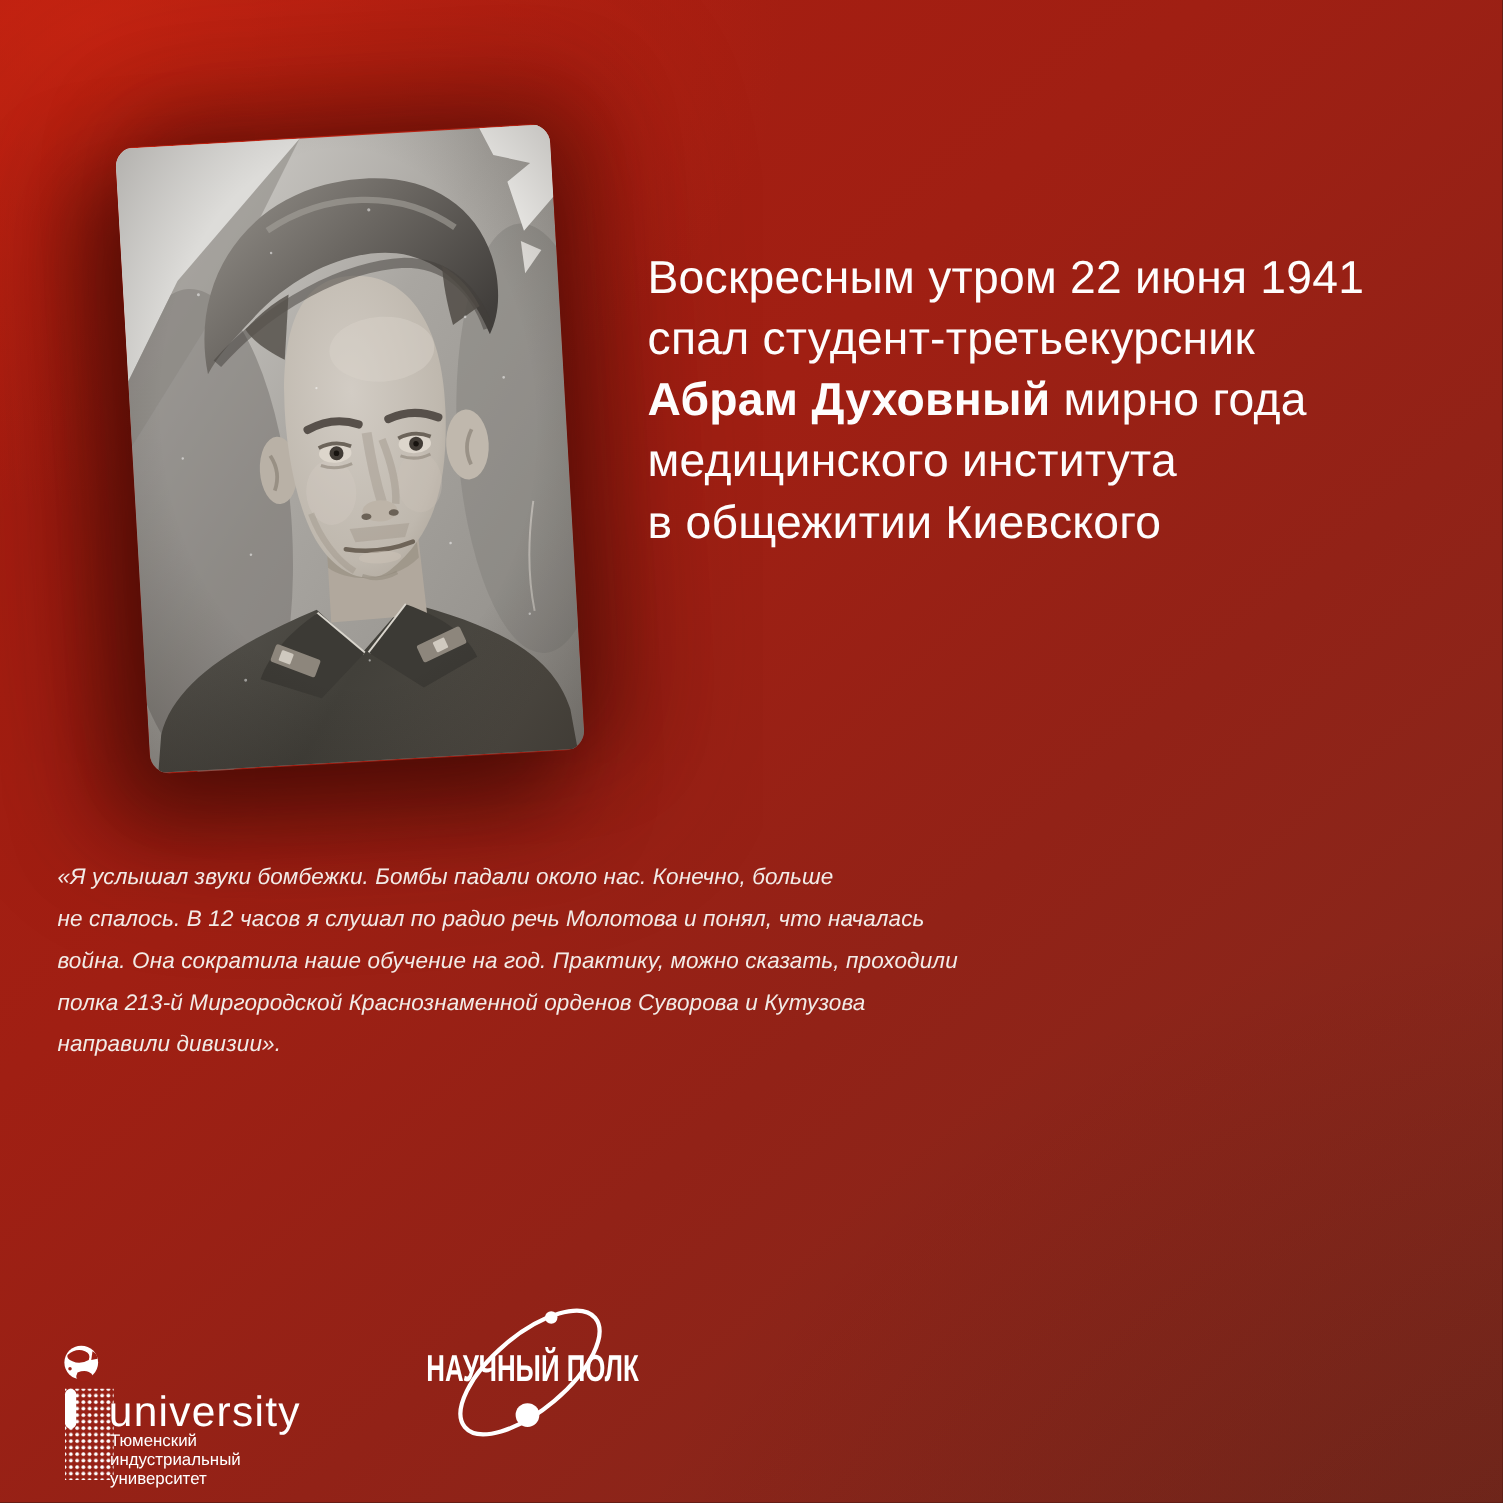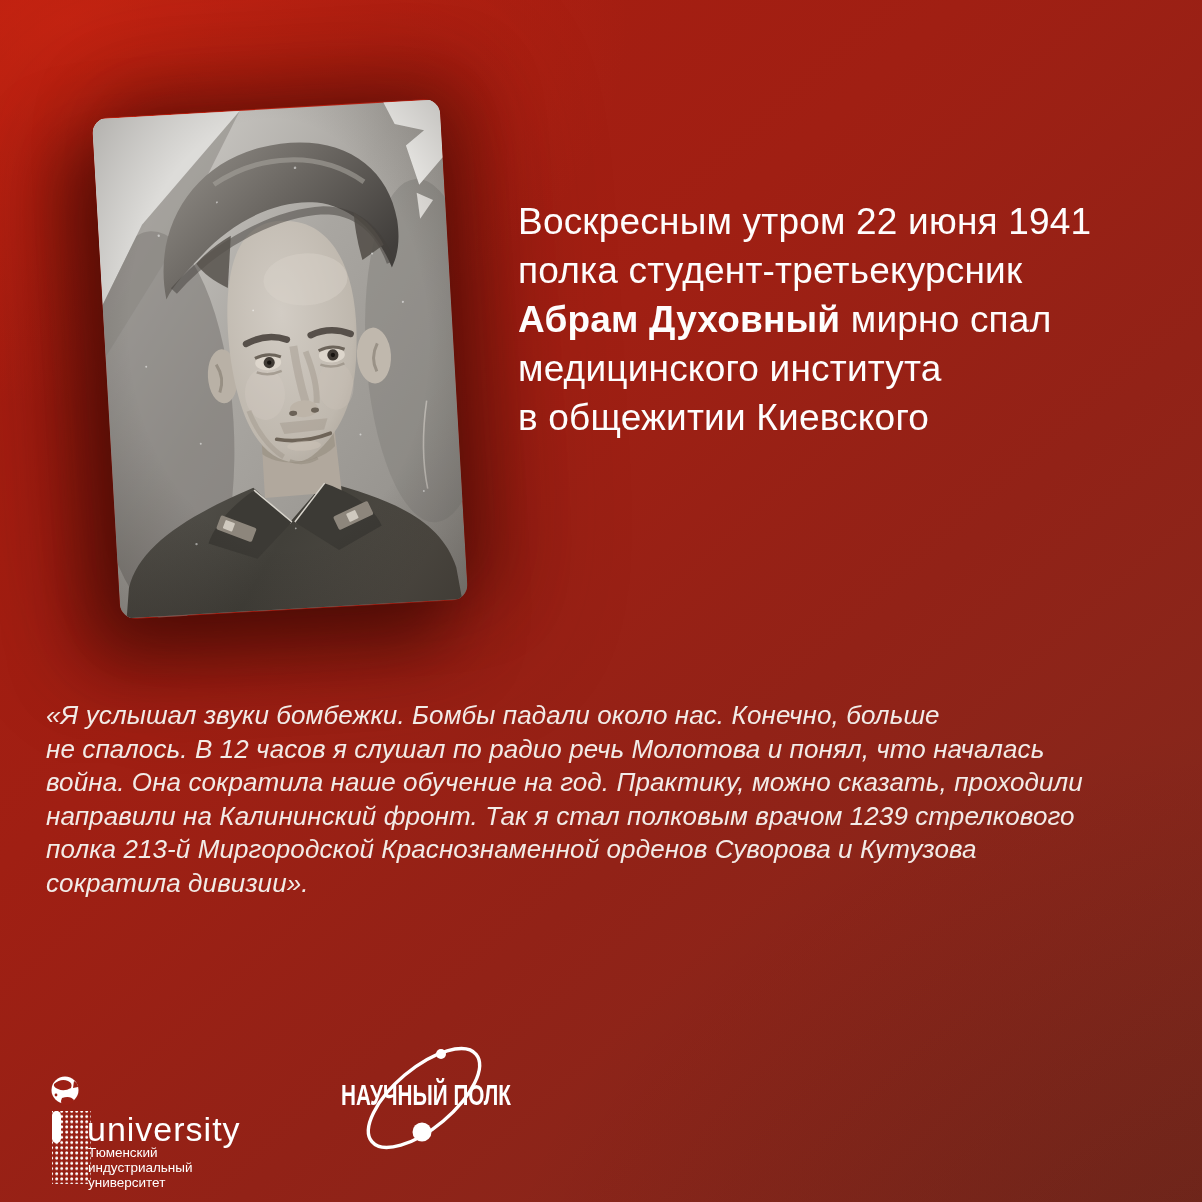--- a/index.html
+++ b/index.html
@@ -30,22 +30,22 @@
   .headline{
     position:absolute;left:518px;top:197px;width:640px;
     color:#fefdfd;font-size:37px;line-height:49px;
     font-weight:400;letter-spacing:.2px;
   }
   .headline .h-line{white-space:nowrap;}
   .headline .name{font-weight:700;margin-top:31px;}
 
   
   .quote{
-    position:absolute;left:46px;top:699px;width:1120px;
-    color:#f2ebe7;font-size:26px;line-height:33.5px;
+    position:absolute;left:46px;top:685px;width:1120px;
+    color:#f2ebe7;font-size:18px;line-height:33.5px;
     font-style:italic;font-weight:400;letter-spacing:.1px;
   }
   .quote .q-line{white-space:nowrap;}
 
   
   .logo-university{position:absolute;left:40px;top:1068px;width:230px;height:140px;}
   .logo-regiment{position:absolute;left:336px;top:1030px;width:200px;height:160px;}
   .logo-university svg,.logo-regiment svg{display:block;width:100%;height:100%;overflow:visible;}
 </style>
 </head>
@@ -164,33 +164,32 @@
           <circle cx="272" cy="150" r="1.1"></circle>
           <circle cx="120" cy="90" r="1"></circle>
       </g>
       <path d="M318 300 C312 330 310 360 314 388" stroke="#d8d4cd" stroke-width="1.6" opacity=".6" fill="none"></path>
       <rect width="348" height="500" fill="url(#pvig)"></rect>
     </svg>
   </div>
 
   <div class="headline">
     <div class="h-line">Воскресным утром 22 июня 1941</div>
-    <div class="h-line">полка студент-третьекурсник</div>
-    <div class="h-line"><span class="name">Абрам Духовный</span><span> мирно спал</span></div>
+    <div class="h-line">спал студент-третьекурсник</div>
+    <div class="h-line"><span class="name">Абрам Духовный</span><span> мирно года</span></div>
     <div class="h-line">медицинского института</div>
     <div class="h-line">в общежитии Киевского</div>
   </div>
 
   <div class="quote">
     <div class="q-line">«Я услышал звуки бомбежки. Бомбы падали около нас. Конечно, больше</div>
     <div class="q-line">не спалось. В 12 часов я слушал по радио речь Молотова и понял, что началась</div>
     <div class="q-line">война. Она сократила наше обучение на год. Практику, можно сказать, проходили</div>
-    <div class="q-line">направили на Калининский фронт. Так я стал полковым врачом 1239 стрелкового</div>
     <div class="q-line">полка 213-й Миргородской Краснознаменной орденов Суворова и Кутузова</div>
-    <div class="q-line">сократила дивизии».</div>
+    <div class="q-line">направили дивизии».</div>
   </div>
 
   <div class="logo-university">
     <svg viewBox="0 0 230 140" xmlns="http://www.w3.org/2000/svg">
       <defs>
         <pattern id="dotp" width="5" height="5.2" patternUnits="userSpaceOnUse">
           <circle cx="1.7" cy="1.7" r="1.5" fill="#ffffff"></circle>
         </pattern>
       </defs>
 

